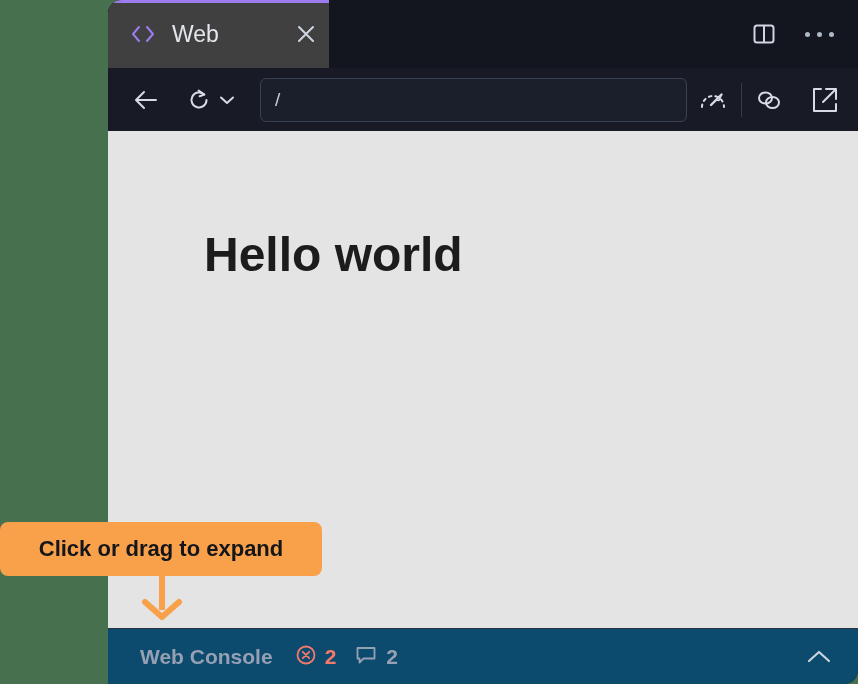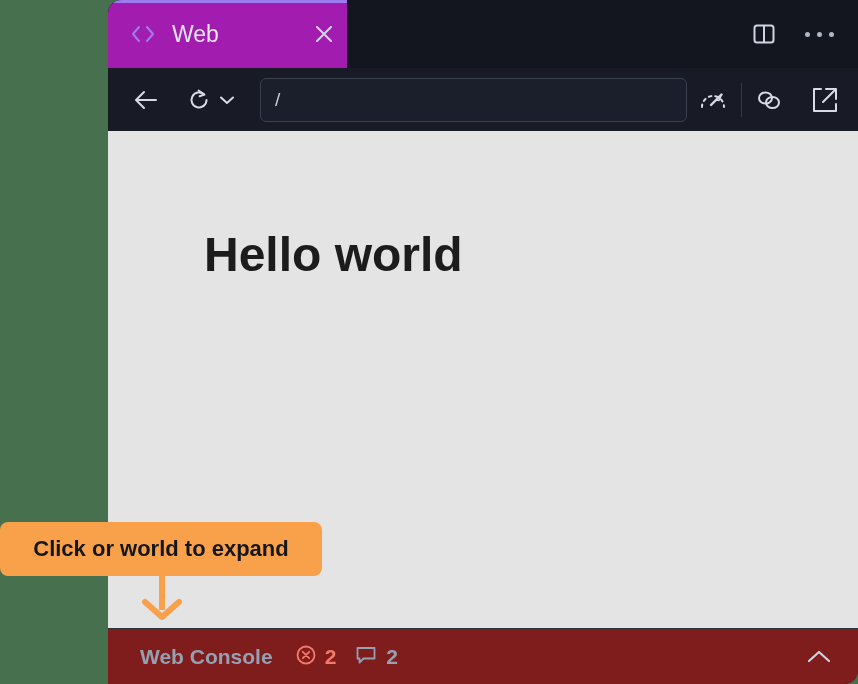--- a/index.html
+++ b/index.html
@@ -34,22 +34,22 @@
   
   .tabstrip {
     height: 68px;
     background: #14161f;
     display: flex;
     align-items: stretch;
     flex: none;
     position: relative;
   }
   .tab {
-    width: 239px;
-    background: #a21caf;
+    width: 221px;
+    background: #404040;
     position: relative;
     display: flex;
     align-items: center;
     padding: 0 0 0 22px;
     box-sizing: border-box;
     cursor: pointer;
   }
   .tab::before {
     content: "";
     position: absolute;
@@ -168,21 +168,21 @@
     top: 96px;
     font-size: 48px;
     font-weight: bold;
     color: #1c1c1c;
     font-family: "Liberation Sans", sans-serif;
   }
 
   
   .console-bar {
     height: 56px;
-    background: #7f1d1d;
+    background: #0c4a6e;
     border-top: 1px solid #2e3440;
     display: flex;
     align-items: center;
     padding: 0 24px 0 32px;
     box-sizing: border-box;
     flex: none;
     cursor: pointer;
   }
   .console-title {
     color: #96a0b3;
@@ -357,20 +357,20 @@
 
     <span class="chev-up">
       <svg width="30" height="20" viewBox="0 0 30 20" fill="none" aria-hidden="true">
         <path d="M5 14 L15 5 L25 14" stroke="#cdd4e0" stroke-width="2.2" stroke-linecap="round" stroke-linejoin="round"></path>
       </svg>
     </span>
   </div>
 </div>
 
 <div class="callout">
-  <span class="callout-text">Click or world to expand</span>
+  <span class="callout-text">Click or drag to expand</span>
 </div>
 <div class="arrow-stem"></div>
 <div class="arrow-head">
   <svg width="42" height="22" viewBox="0 0 42 22" fill="none" aria-hidden="true">
     <path d="M4 4 L21 19 L38 4" stroke="#f9a14a" stroke-width="6" stroke-linecap="round" stroke-linejoin="round"></path>
   </svg>
 </div>
 
 </body></html>

